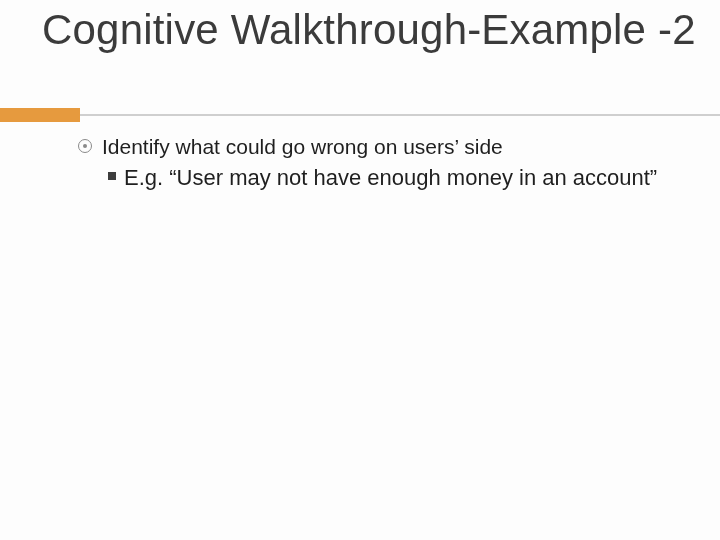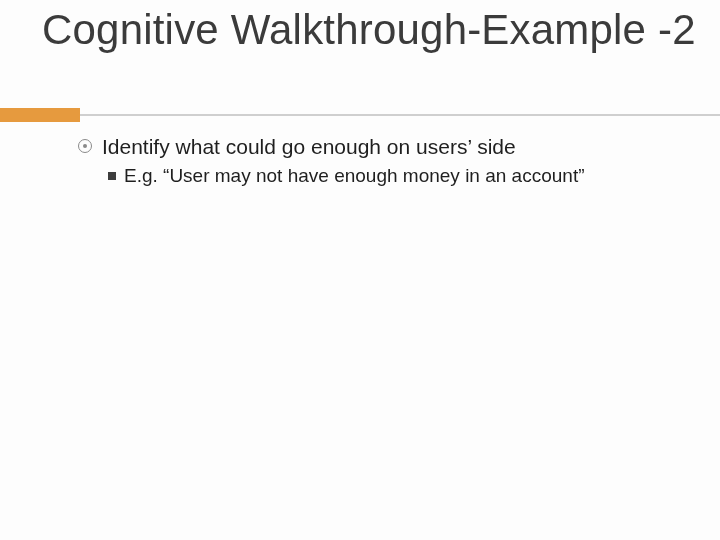--- a/index.html
+++ b/index.html
@@ -82,21 +82,21 @@
     height: 4px;
     margin-left: -2px;
     margin-top: -2px;
     background: #8a8a8a;
     border-radius: 50%;
   }
   .l2 {
     display: flex;
     align-items: flex-start;
     gap: 8px;
-    font-size: 19px;
+    font-size: 22px;
     color: #1f1f1f;
     line-height: 1.25;
     margin-left: 30px;
     margin-top: 4px;
   }
   .l2 .sq {
     flex: 0 0 auto;
     width: 8px;
     height: 8px;
     background: #3d3d3d;
@@ -116,21 +116,21 @@
     <div class="divider-gray"></div>
     <div class="divider-orange"></div>
   </div>
 
   <div class="body">
     <div class="l1">
       <span class="bullet">
         <span class="ring"></span>
         <span class="dot"></span>
       </span>
-      <span>Identify what could go enough on users’ side</span>
+      <span>Identify what could go wrong on users’ side</span>
     </div>
     <div class="l2">
       <span class="sq"></span>
       <span>E.g. “User may not have enough money in an account”</span>
     </div>
   </div>
 
 </div>
 
 </body></html>

